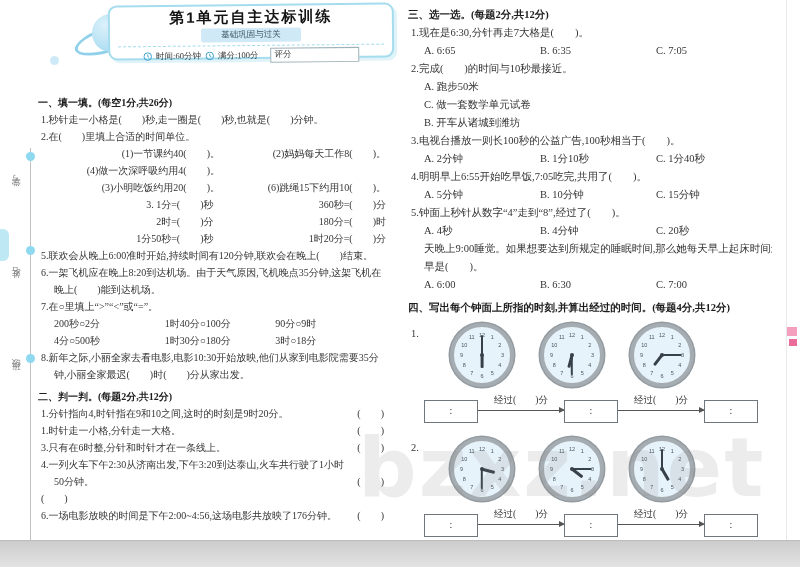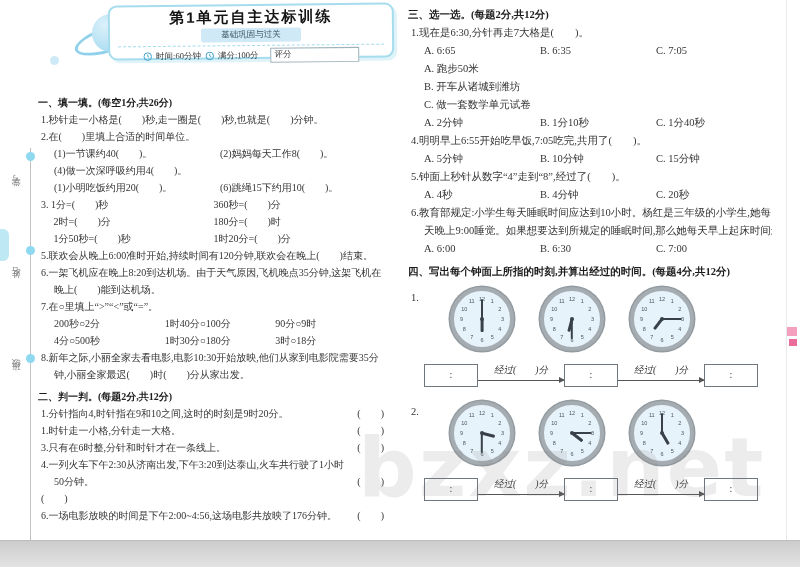--- a/index.html
+++ b/index.html
@@ -45,21 +45,21 @@
 
   
   .col{position:absolute;overflow:hidden;z-index:2;}
   .col-left{left:38px;top:66px;width:348px;font-size:10px;line-height:17px;margin-top:28px;}
   .col-right{left:408px;top:6px;width:364px;font-size:10.5px;line-height:18px;}
   .ln{white-space:nowrap;padding-left:3px;}
   .hd{font-weight:bold;color:#1c1c1c;padding-left:0;}
   .mt{margin-top:5px;}
   .ind{padding-left:16px;}
   .cols{display:flex;}
-  .c2 > .cell{flex:0 0 50%;}
+  .c2 > .cell{flex:0 0 50%;text-align:right;}
   .c3 > .cell{flex:0 0 33.33%;}
   .j{display:flex;justify-content:space-between;}
   .jp{padding-right:2px;}
 
   
   .clockrow{display:flex;align-items:flex-start;gap:26px;margin:6px 0 2px 0;}
   .qnum{width:13px;padding-top:2px;flex:0 0 auto;}
   .clock{position:relative;width:56px;height:56px;border-radius:50%;background:#e7f3fa;
          border:4px solid #a6adb2;box-shadow:0 0 0 1.5px #939ba0;flex:0 0 auto;}
   .cnum{position:absolute;font-size:5.5px;color:#4a5560;transform:translate(-50%,-50%);
@@ -68,22 +68,22 @@
         background:#38404a;border-radius:1px;}
   .hand.h{width:2.6px;height:13px;margin-left:-1.3px;}
   .hand.m{width:1.8px;height:20px;margin-left:-0.9px;}
   .cdot{position:absolute;left:50%;top:50%;width:4px;height:4px;background:#38404a;
         border-radius:50%;transform:translate(-50%,-50%);}
 
   
   .flowrow{display:flex;align-items:center;margin:4px 0 6px 16px;}
   .abox{width:52px;height:21px;border:1.3px solid #6f767c;background:#fff;display:flex;
         align-items:center;justify-content:center;font-size:10px;flex:0 0 auto;}
-  .aseg{width:86px;height:32px;display:flex;flex-direction:column;justify-content:center;
-        padding-bottom:8px;flex:0 0 auto;font-style:italic;}
+  .aseg{width:86px;height:32px;display:flex;flex-direction:column;justify-content:flex-start;
+        padding-bottom:8px;flex:0 0 auto;}
   .alabel{font-size:9.5px;text-align:center;margin-bottom:1px;white-space:nowrap;}
   .aline{height:1.4px;background:#555;position:relative;}
   .aline::after{content:'';position:absolute;right:-1px;top:-2.6px;border-left:6px solid #555;
         border-top:3.3px solid transparent;border-bottom:3.3px solid transparent;}
 
   
   .wm{position:absolute;left:358px;top:420px;z-index:3;font-size:82px;font-weight:bold;
       color:rgba(125,125,125,0.15);letter-spacing:2px;pointer-events:none;
       font-family:"DejaVu Sans",sans-serif;}
 </style>
@@ -124,21 +124,21 @@
     <div class="ln">1.秒针走一小格是(　　)秒,走一圈是(　　)秒,也就是(　　)分钟。</div>
     <div class="ln">2.在(　　)里填上合适的时间单位。</div>
     <div class="ln cols c2 ind">
       <span class="cell">(1)一节课约40(　　)。</span>
       <span class="cell">(2)妈妈每天工作8(　　)。</span>
     </div>
     <div class="ln cols c2 ind">
       <span class="cell">(4)做一次深呼吸约用4(　　)。</span>
     </div>
     <div class="ln cols c2 ind">
-      <span class="cell">(1)小明吃饭约用20(　　)。</span>
+      <span class="cell">(3)小明吃饭约用20(　　)。</span>
       <span class="cell">(6)跳绳15下约用10(　　)。</span>
     </div>
     <div class="ln cols c2">
       <span class="cell">3. 1分=(　　)秒</span>
       <span class="cell">360秒=(　　)分</span>
     </div>
     <div class="ln cols c2">
       <span class="cell">　 2时=(　　)分</span>
       <span class="cell">180分=(　　)时</span>
     </div>
@@ -189,42 +189,44 @@
     </div>
   </div>
 <div class="col col-right" id="colR">
     <div class="ln hd">三、选一选。(每题2分,共12分)</div>
     <div class="ln">1.现在是6:30,分针再走7大格是(　　)。</div>
     <div class="ln cols c3 ind">
       <span class="cell">A. 6:65</span>
       <span class="cell">B. 6:35</span>
       <span class="cell">C. 7:05</span>
     </div>
+    <div class="ln">2.完成(　　)的时间与10秒最接近。</div>
     <div class="ln ind">A. 跑步50米</div>
+    <div class="ln ind">C. 做一套数学单元试卷</div>
     <div class="ln ind">B. 开车从诸城到潍坊</div>
-    <div class="ln ind">C. 做一套数学单元试卷</div>
+    <div class="ln">3.电视台播放一则长100秒的公益广告,100秒相当于(　　)。</div>
     <div class="ln cols c3 ind">
       <span class="cell">A. 2分钟</span>
       <span class="cell">B. 1分10秒</span>
       <span class="cell">C. 1分40秒</span>
     </div>
     <div class="ln">4.明明早上6:55开始吃早饭,7:05吃完,共用了(　　)。</div>
     <div class="ln cols c3 ind">
       <span class="cell">A. 5分钟</span>
       <span class="cell">B. 10分钟</span>
       <span class="cell">C. 15分钟</span>
     </div>
     <div class="ln">5.钟面上秒针从数字“4”走到“8”,经过了(　　)。</div>
     <div class="ln cols c3 ind">
       <span class="cell">A. 4秒</span>
       <span class="cell">B. 4分钟</span>
       <span class="cell">C. 20秒</span>
     </div>
-    <div class="ln">6.教育部规定:小学生每天睡眠时间应达到10小时。杨红是三年级的小学生,她每</div>
     <div class="ln ind">天晚上9:00睡觉。如果想要达到所规定的睡眠时间,那么她每天早上起床时间最</div>
+    <div class="ln ind">早是(　　)。</div>
     <div class="ln cols c3 ind">
       <span class="cell">A. 6:00</span>
       <span class="cell">B. 6:30</span>
       <span class="cell">C. 7:00</span>
     </div>
     <div class="ln hd mt">四、写出每个钟面上所指的时刻,并算出经过的时间。(每题4分,共12分)</div>
     <div class="clockrow">
       <span class="qnum ln">1.</span>
       <div class="clock">
         <span class="cnum" style="left: 38.25px; top: 10.2465px;">1</span>

